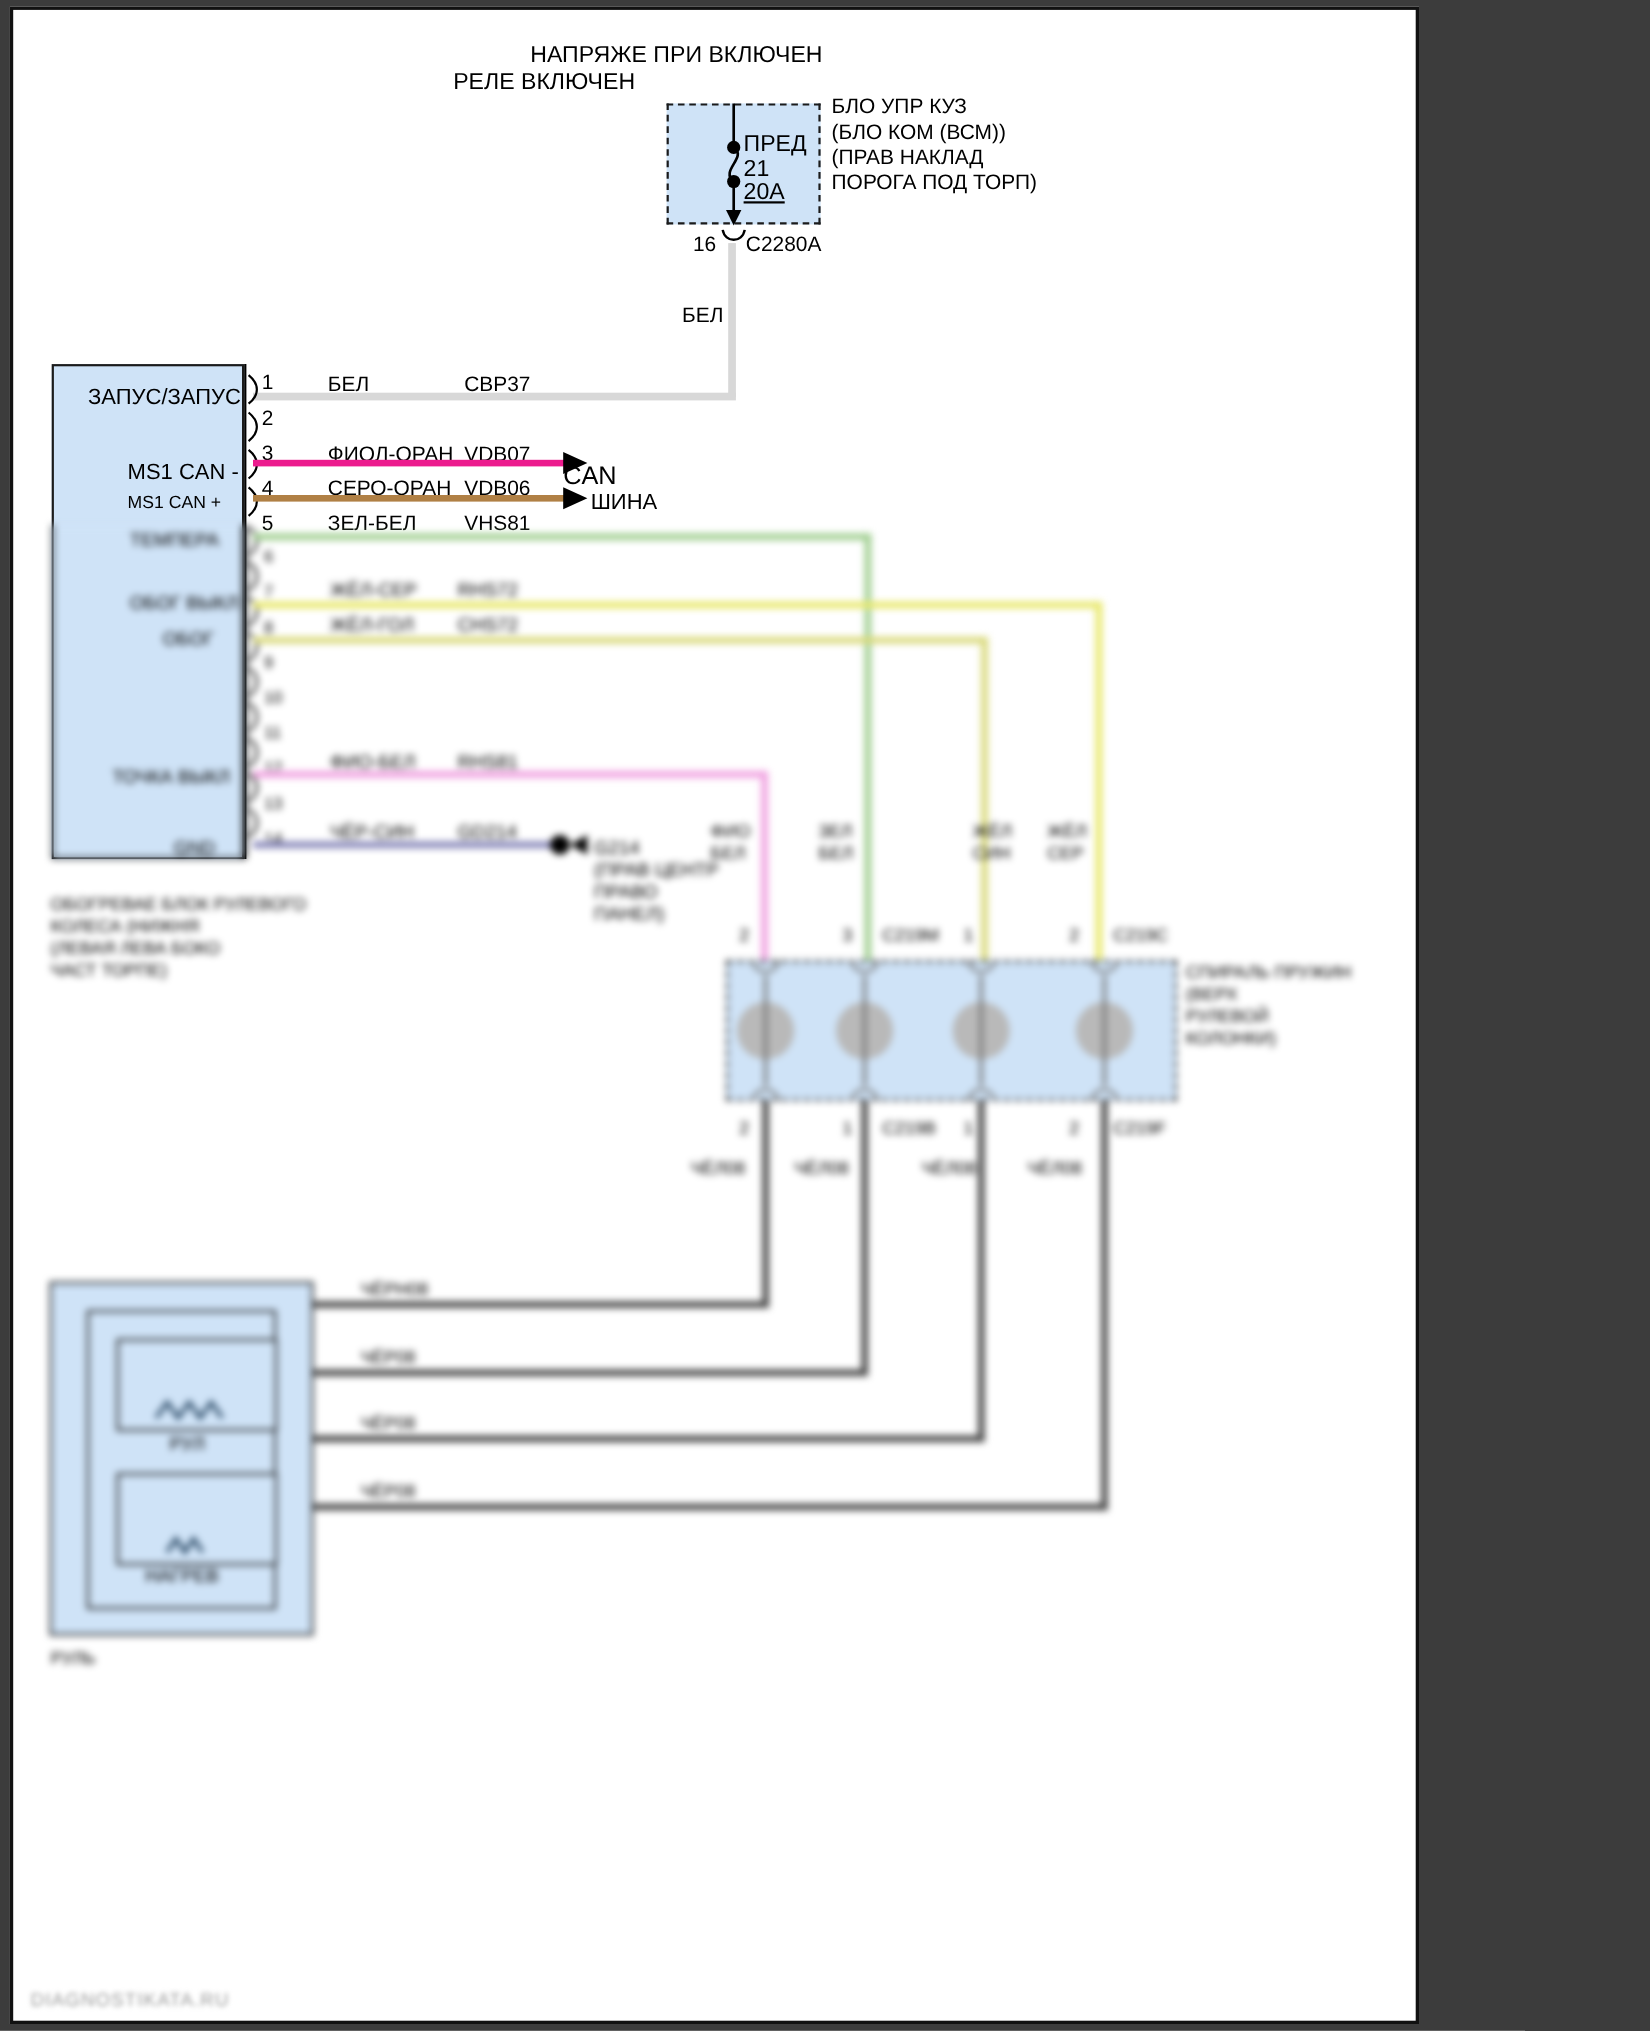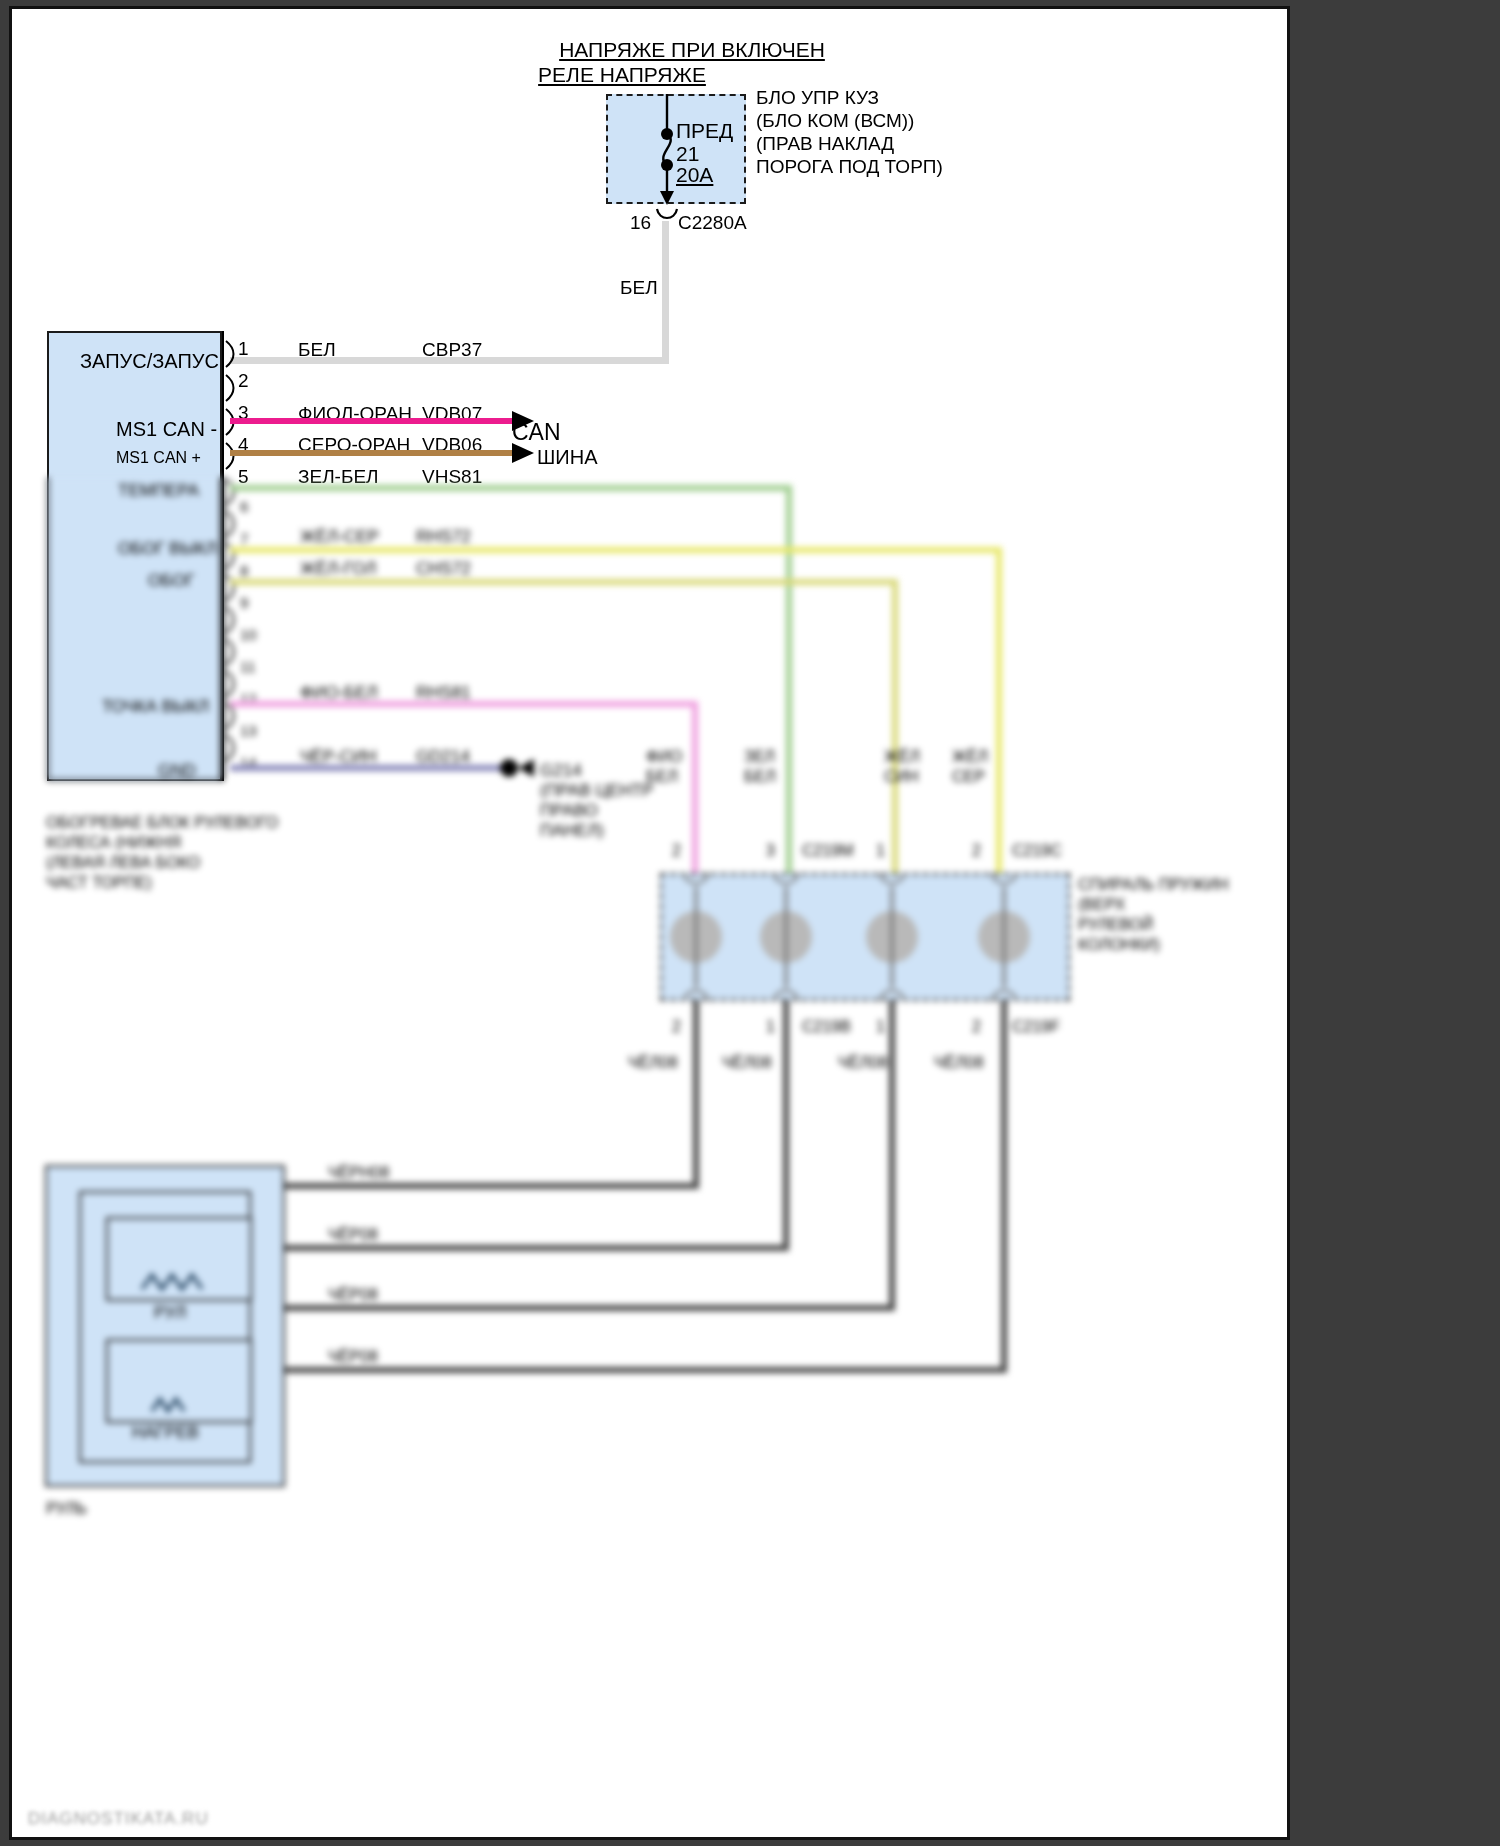--- a/index.html
+++ b/index.html
@@ -1,38 +1,38 @@
 <!DOCTYPE html>
 <html><head>
 <meta charset="utf-8">
 <style>
   html,body{margin:0;padding:0;background:#5a5a5a;}
   body{font-family:"Liberation Sans",sans-serif;}
   #page{position:relative;width:1500px;height:1846px;background:#3c3c3c;overflow:hidden;}
   #sheet{position:absolute;left:9px;top:6px;width:1281px;height:1834px;background:#ffffff;
          border:3px solid #111;box-sizing:border-box;overflow:hidden;}
   .t{position:absolute;white-space:pre;color:#000;font-size:19px;line-height:24px;}
-  .tc{position:absolute;white-space:pre;color:#000;font-size:19px;line-height:25px;text-align:center;text-decoration:underline;}
+  .tc{position:absolute;white-space:pre;color:#000;font-size:19px;line-height:25px;}
   .blue{position:absolute;background:#cfe3f7;border:2px solid #1b1b1b;box-sizing:border-box;}
   .bluedash{position:absolute;background:#cfe3f7;border:2px dashed #1b1b1b;box-sizing:border-box;}
   .wire{position:absolute;}
   .dot{position:absolute;border-radius:50%;background:#000;}
   .blur2{filter:blur(3.4px);}
   .blurwm{filter:blur(2.2px);}
   svg{display:block;overflow:visible;}
   .ovl{position:absolute;left:0;top:0;width:1281px;height:1834px;pointer-events:none;}
 </style>
 </head>
 <body>
 
 <div id="page">
  <div id="sheet">
 
   <div class="tc" style="left:470px;top:28px;width:420px;font-size:21px;">НАПРЯЖЕ ПРИ ВКЛЮЧЕН</div>
-  <div class="tc" style="left:400px;top:53px;width:420px;font-size:21px;">РЕЛЕ НАПРЯЖЕ</div>
+  <div class="tc" style="left:400px;top:53px;width:420px;font-size:21px;">РЕЛЕ ВКЛЮЧЕН</div>
 
   <div class="bluedash" style="left:594px;top:85px;width:140px;height:110px;"></div>
 
   <svg class="ovl">
 
     <line x1="655" y1="85" x2="655" y2="125" stroke="#000" stroke-width="2.4"></line>
 
     <path d="M655 125 C 668 134, 642 146, 655 156" stroke="#000" stroke-width="2.4" fill="none"></path>
     <line x1="655" y1="156" x2="655" y2="190" stroke="#000" stroke-width="2.4"></line>
 

